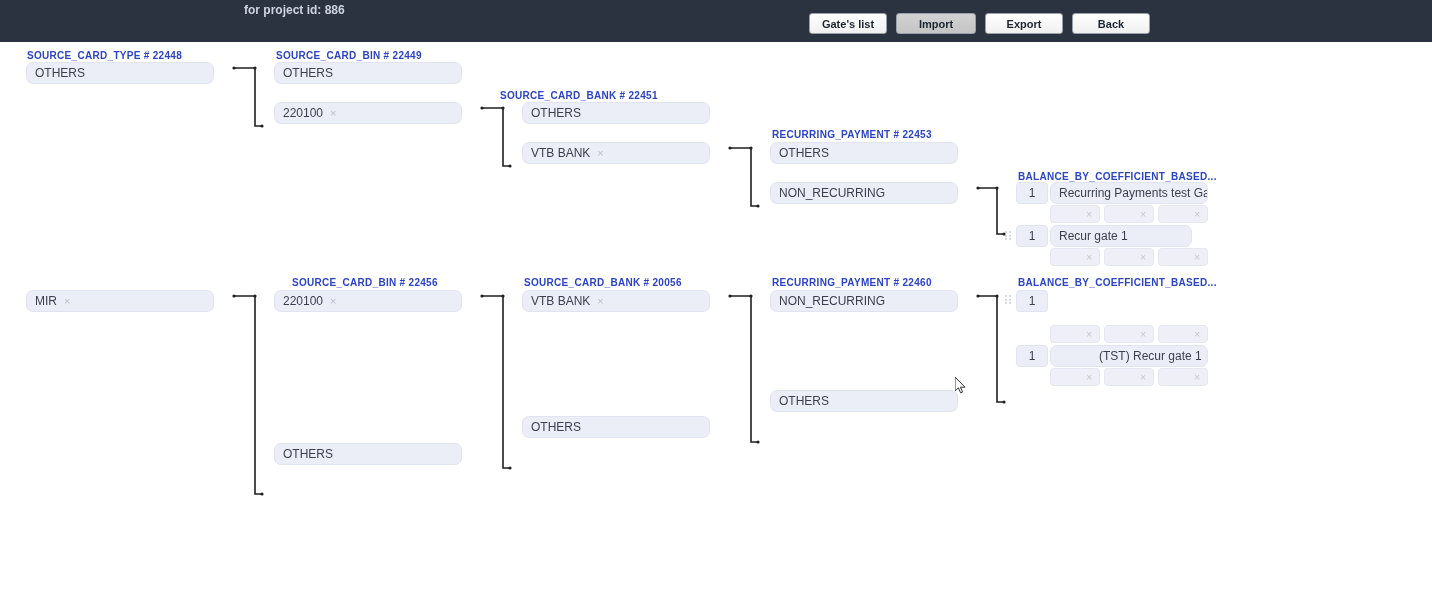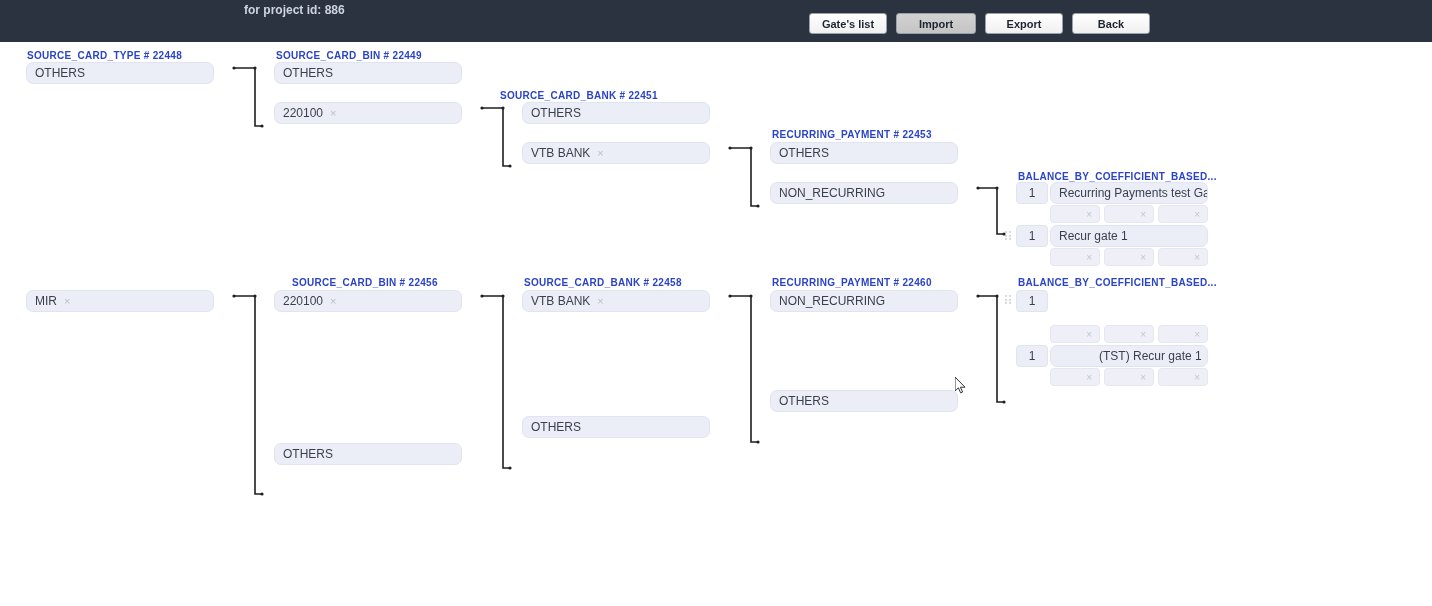--- a/index.html
+++ b/index.html
@@ -179,21 +179,21 @@
 
   <div class="grip" style="left:1005px;top:189px;">
       <i></i>
       <i></i>
       <i></i>
       <i></i>
       <i></i>
       <i></i>
     </div>
   <div class="numbox" style="left:1016px;top:183px;">1</div>
-  <div class="chip" style="left:1050px;top:183px;width:158px;">
+  <div class="chip" style="left:1050px;top:183px;width:142px;">
     <span>Recur gate 1</span>
   </div>
   <div class="subchip" style="left:1050px;top:206px;width:50px;">×</div>
   <div class="subchip" style="left:1104px;top:206px;width:50px;">×</div>
   <div class="subchip" style="left:1158px;top:206px;width:50px;">×</div>
 
   <div class="chip" style="left:26px;top:248px;width:188px;">
     <span>MIR</span>
     <span class="x">×</span>
   </div>
@@ -214,21 +214,21 @@
     <span>OTHERS</span>
   </div>
 
   <svg class="conn" style="left:481px;top:250px;" width="30" height="186">
     <path d="M0,4 H22 V176 H30" fill="none" stroke="#1f1f1f" stroke-width="1.6"></path>
     <circle cx="1" cy="4" r="1.6" fill="#1f1f1f"></circle>
       <circle cx="22" cy="4" r="1.6" fill="#1f1f1f"></circle>
     <circle cx="29" cy="176" r="1.6" fill="#1f1f1f"></circle>
   </svg>
 
-  <div class="col-title" style="left:524px;top:235px;">SOURCE_CARD_BANK # 22458</div>
+  <div class="col-title" style="left:524px;top:235px;">SOURCE_CARD_BANK # 20056</div>
   <div class="chip" style="left:522px;top:248px;width:188px;">
     <span>VTB BANK</span>
     <span class="x">×</span>
   </div>
   <div class="chip" style="left:522px;top:374px;width:188px;">
     <span>OTHERS</span>
   </div>
 
   <svg class="conn" style="left:729px;top:250px;" width="30" height="160">
     <path d="M0,4 H22 V150 H30" fill="none" stroke="#1f1f1f" stroke-width="1.6"></path>

